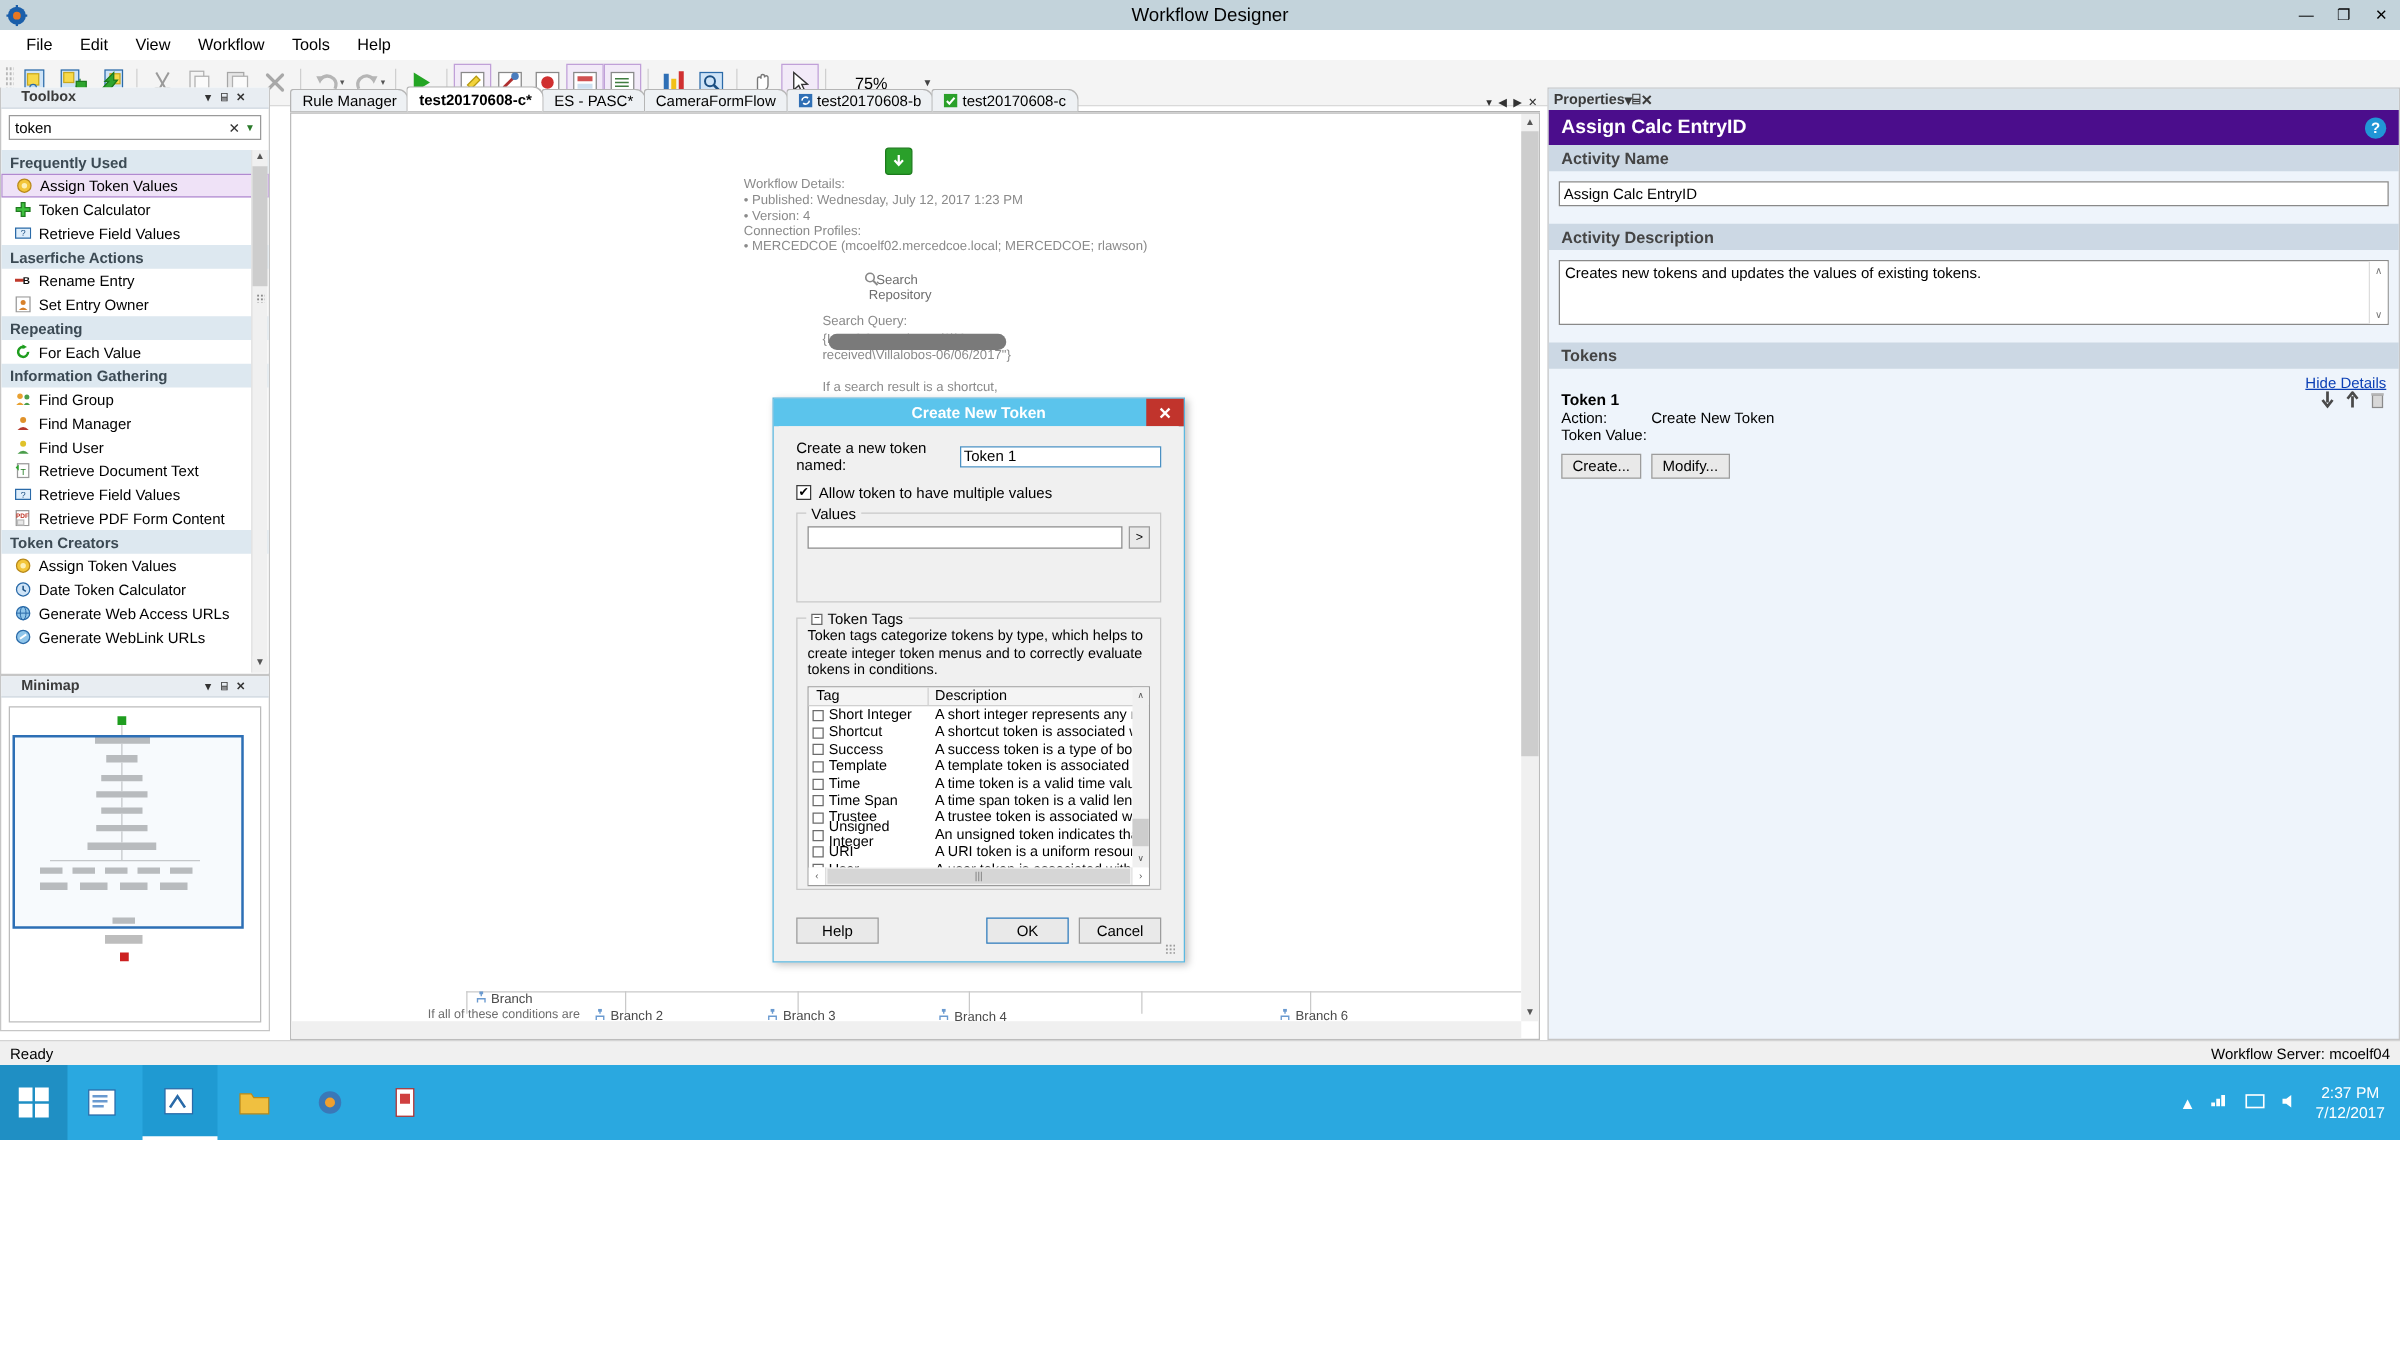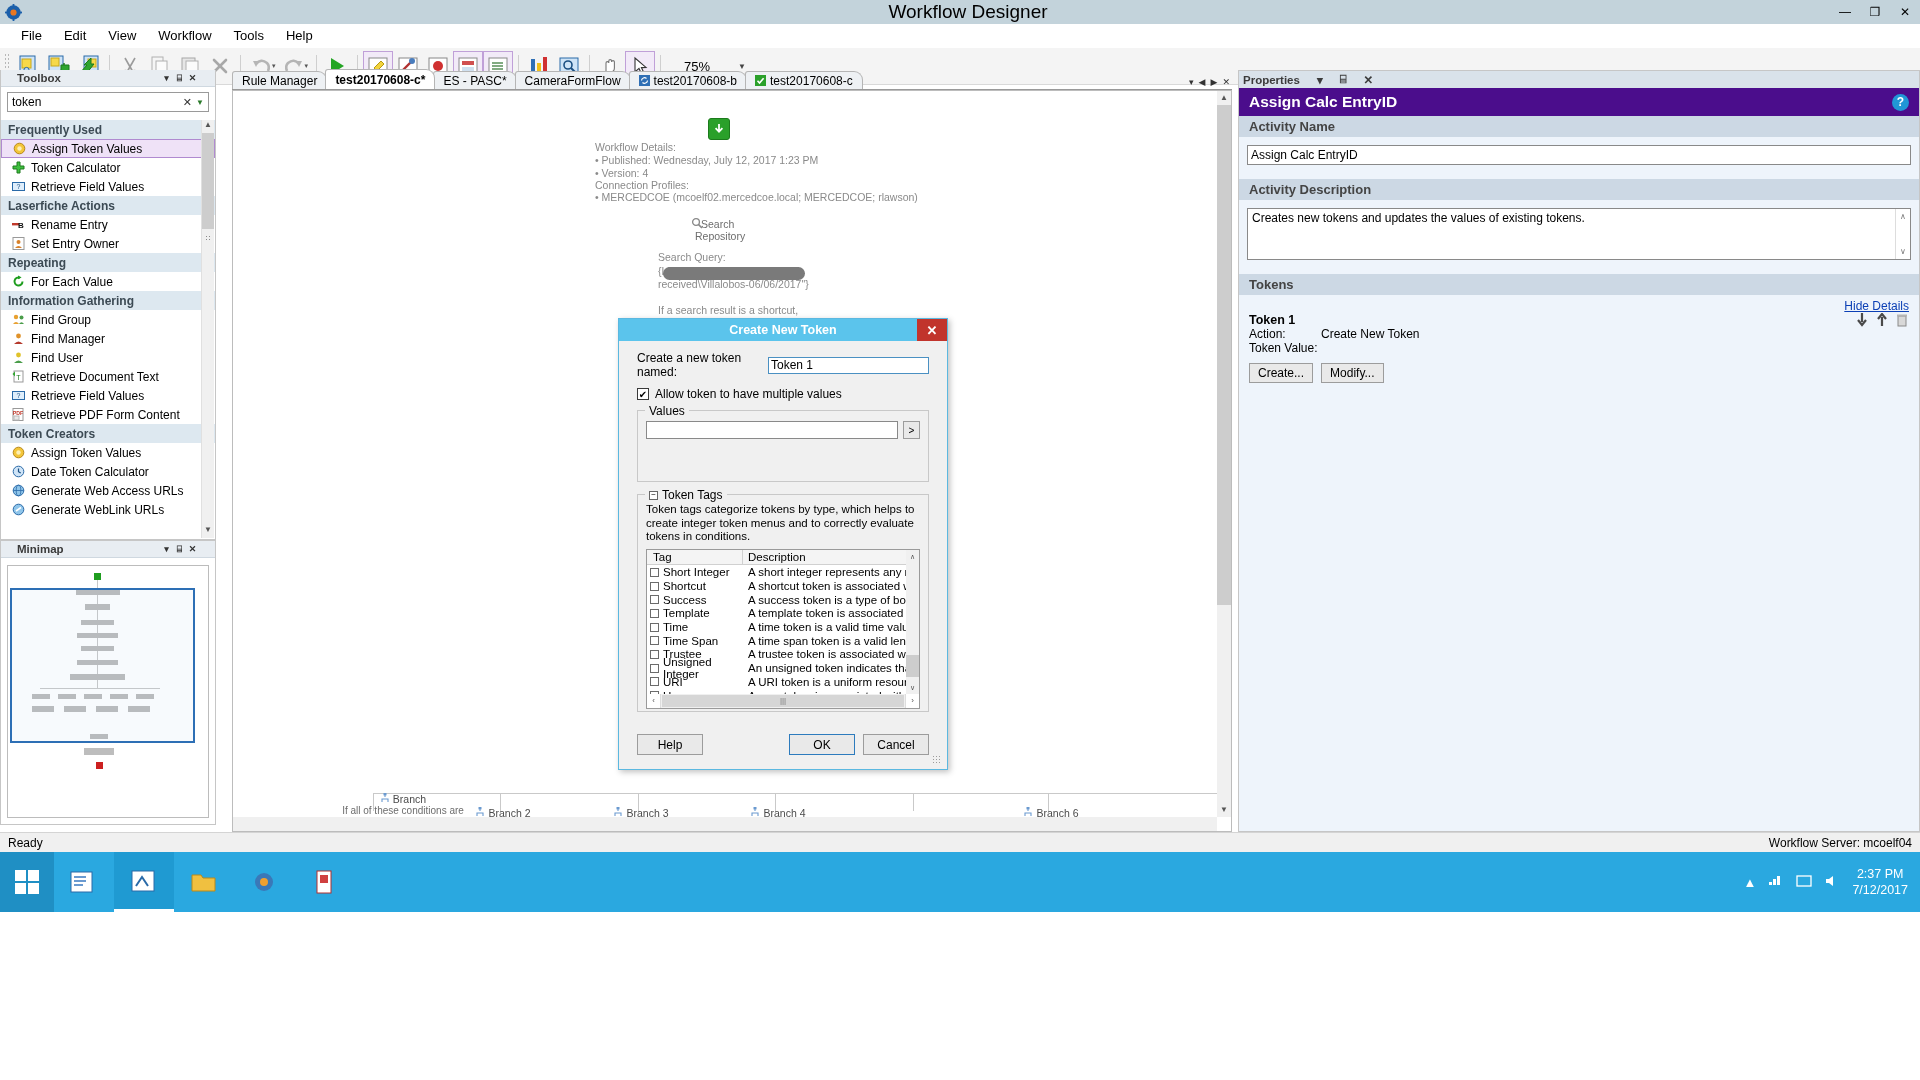--- a/index.html
+++ b/index.html
@@ -17,21 +17,21 @@
   .titlebar {
     position: absolute; left: 0; top: 0; width: 1920px; height: 24px;
     background: #c3d3db;
     display: flex; align-items: center;
   }
   .titlebar .tb-icon {
     width: 26px; height: 24px; display: flex; align-items: center; justify-content: center;
   }
   .titlebar .tb-title {
     position: absolute; left: 0; right: 0; text-align: center;
-    font-size: 19px; color: #000; font-family: "Liberation Sans", sans-serif; margin-left: 16px;
+    font-size: 15px; color: #000; font-family: "Liberation Sans", sans-serif; margin-left: 16px;
   }
   .win-btns { position: absolute; right: 0; top: 0; height: 24px; display: flex; }
   .win-btn { width: 30px; height: 24px; display: flex; align-items: center; justify-content: center; font-size: 12px; color: #000;}
 
   
   .menubar {
     position: absolute; left: 0; top: 24px; width: 1920px; height: 24px;
     background: #ffffff; display: flex; align-items: center; padding-left: 10px;
     border-bottom: 1px solid #ffffff;
   }
@@ -144,21 +144,21 @@
   .branch { position: absolute; font-size: 10px; color: #6d6d6d; line-height: 11px; }
   .branch b { font-weight: normal; color: #4a4a4a; font-size: 10.5px;}
 
   
   .props {
     position: absolute; left: 1238px; top: 70px; width: 682px; height: 762px;
     background: #eef4fb; border: 1px solid #c6c6c6;
   }
   .props-head {
     height: 17px; background: #d9e2ea; display:flex; align-items:center; padding: 0 4px;
-    font-size: 11.5px; font-weight: bold; color: #3b3b3b; gap: 17px;
+    font-size: 11.5px; font-weight: bold; color: #3b3b3b;
   }
   .props-title {
     height: 28px; background: #4b0d8c; color: #fff; display:flex; align-items:center;
     padding: 0 10px; font-size: 15.5px; font-weight: bold; justify-content: space-between;
   }
   .help-circle { width: 17px; height: 17px; border-radius: 50%; background: #2196d6;
     color: #fff; font-size: 12px; font-weight: bold; display:flex; align-items:center; justify-content:center;}
   .sec-head { height: 21px; background: #ccd8e4; display:flex; align-items:center;
     padding: 0 10px; font-size: 13px; font-weight: bold; color: #444; }
   .field-wrap { padding: 8px 8px 14px 8px; }

